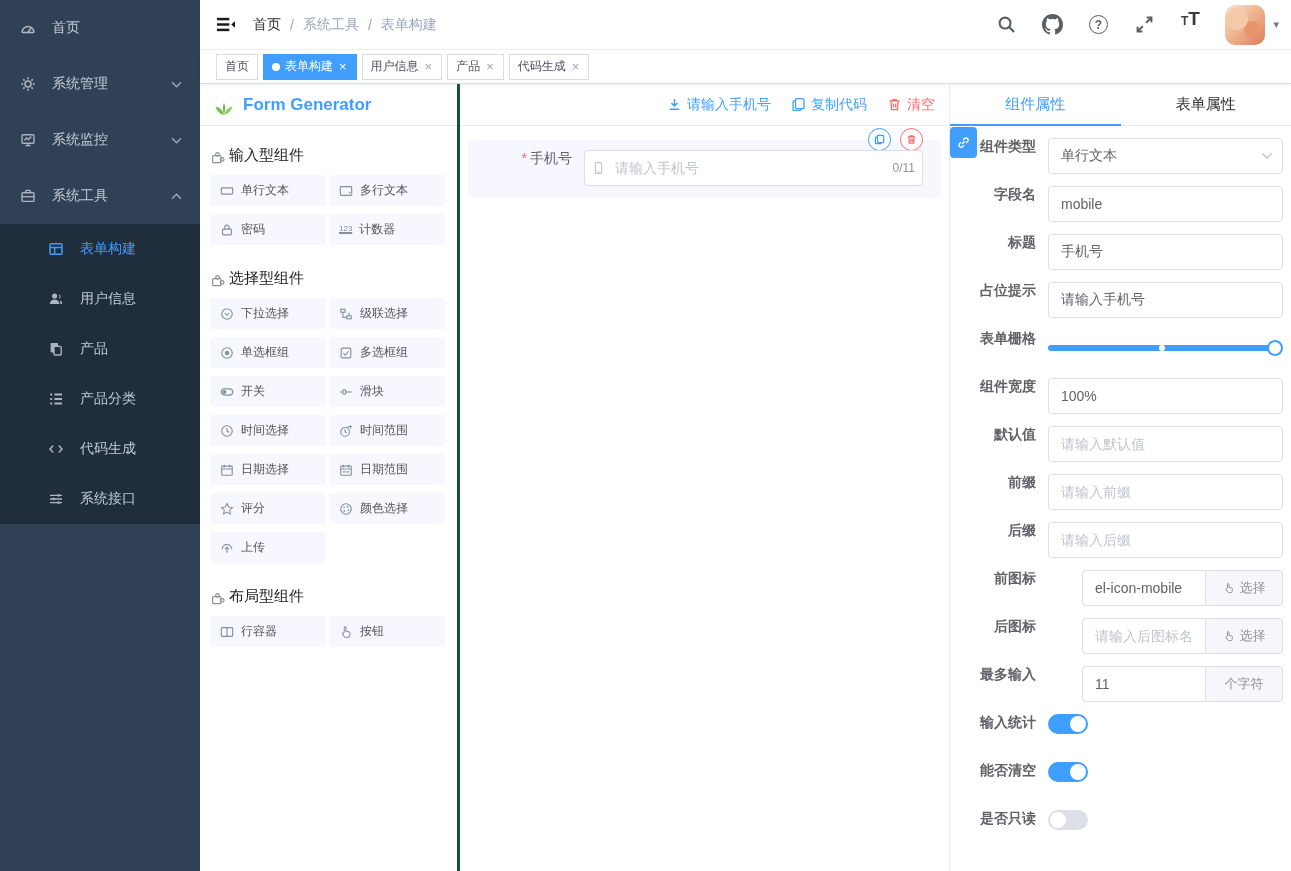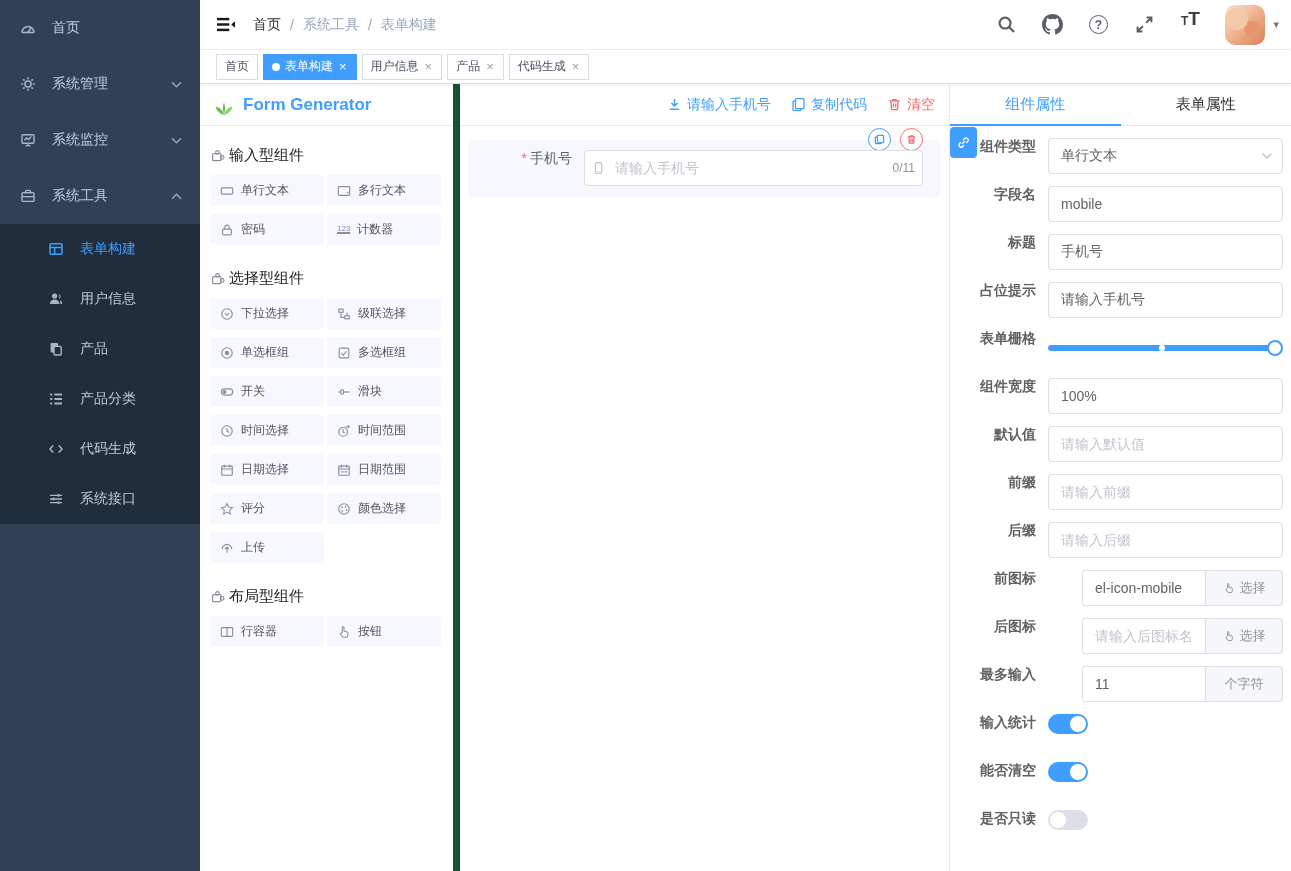--- a/index.html
+++ b/index.html
@@ -48,25 +48,25 @@
   .tag.active { background:#409EFF; border-color:#409EFF; color:#fff; }
   .tag .t-dot { width:8px; height:8px; border-radius:50%; background:#fff; display:inline-block; }
   .tag .t-close { font-size:13px; line-height:1; padding:0 1px; color:#9aa3ad; }
   .tag.active .t-close { color:#fff; }
 
   
   .content { flex:1; display:flex; height:787px; overflow:hidden; }
   .col-head { height:42px; border-bottom:1px solid #e8eaef; display:flex; align-items:center; flex-shrink:0; }
 
   
-  .comp-panel { width:260px; border-right:7px solid #14532d; display:flex; flex-direction:column; overflow:hidden; }
+  .comp-panel { width:260px; border-right:3px solid #14532d; display:flex; flex-direction:column; overflow:hidden; }
   .logo-head { padding-left:12px; gap:7px; }
   .logo-text { color:#409EFF; font-size:17px; font-weight:bold; }
   .comp-scroll { padding:14px 12px 0 10px; overflow:hidden; }
-  .sec-title { display:flex; align-items:center; gap:4px; font-size:15px; color:#222; margin:6px 0 10px 0; }
+  .sec-title { display:flex; align-items:flex-end; gap:4px; font-size:15px; color:#222; margin:6px 0 10px 0; }
   .sec-title .puz { color:#8a909c; display:inline-flex; }
   .comp-grid { display:grid; grid-template-columns:1fr 1fr; gap:8px 3px; margin-bottom:24px; }
   .comp-item { height:31px; background:#f6f7ff; border-radius:3px; display:flex; align-items:center; gap:7px; padding:0 10px; font-size:12px; color:#555; cursor:move; }
   .comp-item .ci { color:#86909c; display:inline-flex; flex-shrink:0;text-decoration:underline; }
 
   
   .canvas { flex:1; border-right:1px solid #e8eaef; display:flex; flex-direction:column; overflow:hidden; }
   .canvas-toolbar { justify-content:flex-end; gap:20px; padding-right:14px; }
   .tool-btn { display:inline-flex; align-items:center; gap:5px; font-size:14px; cursor:pointer; }
   .tool-btn.blue { color:#409EFF; }

